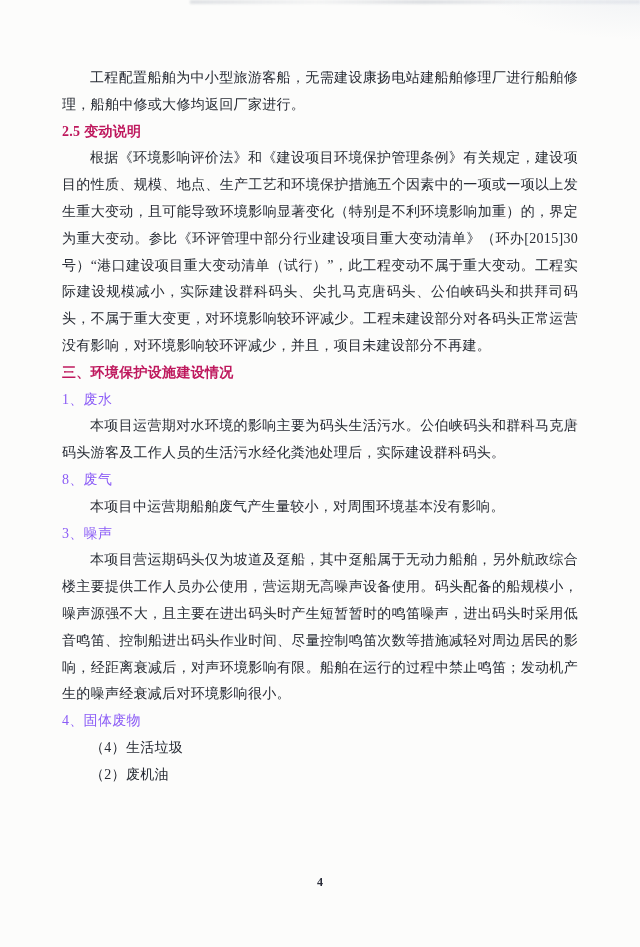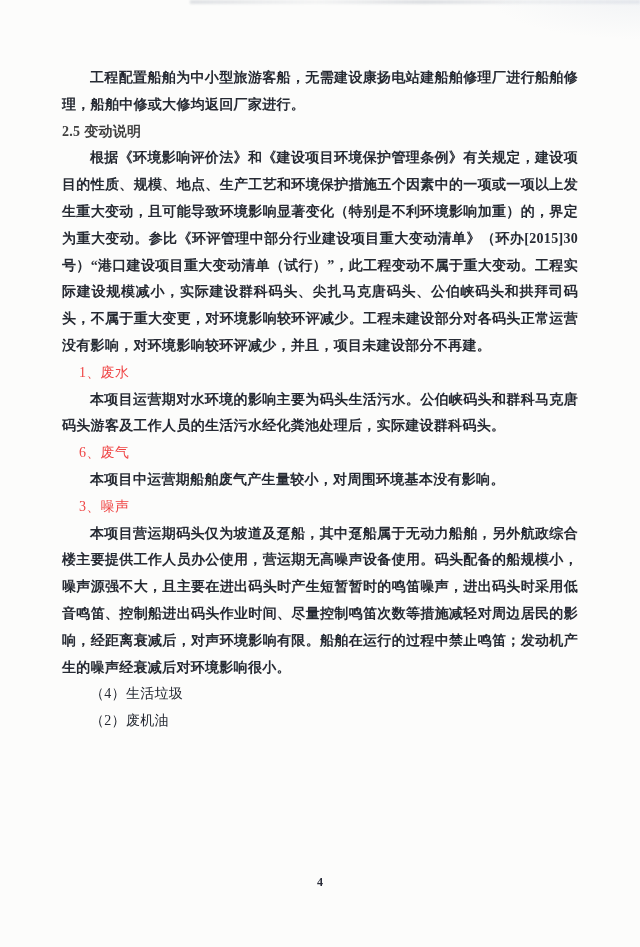--- a/index.html
+++ b/index.html
@@ -28,23 +28,23 @@
   }
   .content{
     position:absolute;
     left:62px;right:62px;top:65px;
     font-size:14px;
     line-height:26.8px;
     letter-spacing:0.3px;
     text-align:justify;
     word-break:break-all;
   }
-  .para{text-indent:2em;font-weight:bold;}
-  .heading{font-weight:bold;color:#404040;font-family:Liberation Serif, serif;}
-  .subheading{color:#ef4444;margin-left:17px;}
+  .para{text-indent:2em;}
+  .heading{font-weight:bold;color:#be185d;font-family:Liberation Serif, serif;}
+  .subheading{color:#8b5cf6;}
   .list-item{text-indent:2em;}
   .page-number{
     position:absolute;
     top:875px;left:0;right:0;
     text-align:center;
     font-size:12px;
     font-weight:bold;
     color:#2a2d3a;
   }
 </style>
@@ -52,24 +52,26 @@
 <body>
 
 <div class="page">
   <div class="scan-smudge"></div>
   <div class="scan-tint"></div>
 
   <div class="content">
     <div class="para">工程配置船舶为中小型旅游客船，无需建设康扬电站建船舶修理厂进行船舶修理，船舶中修或大修均返回厂家进行。</div>
     <div class="heading">2.5 变动说明</div>
     <div class="para">根据《环境影响评价法》和《建设项目环境保护管理条例》有关规定，建设项目的性质、规模、地点、生产工艺和环境保护措施五个因素中的一项或一项以上发生重大变动，且可能导致环境影响显著变化（特别是不利环境影响加重）的，界定为重大变动。参比《环评管理中部分行业建设项目重大变动清单》（环办[2015]30 号）“港口建设项目重大变动清单（试行）”，此工程变动不属于重大变动。工程实际建设规模减小，实际建设群科码头、尖扎马克唐码头、公伯峡码头和拱拜司码头，不属于重大变更，对环境影响较环评减少。工程未建设部分对各码头正常运营没有影响，对环境影响较环评减少，并且，项目未建设部分不再建。</div>
+    <div class="heading">三、环境保护设施建设情况</div>
     <div class="subheading">1、废水</div>
     <div class="para">本项目运营期对水环境的影响主要为码头生活污水。公伯峡码头和群科马克唐码头游客及工作人员的生活污水经化粪池处理后，实际建设群科码头。</div>
-    <div class="subheading">6、废气</div>
+    <div class="subheading">8、废气</div>
     <div class="para">本项目中运营期船舶废气产生量较小，对周围环境基本没有影响。</div>
     <div class="subheading">3、噪声</div>
     <div class="para">本项目营运期码头仅为坡道及趸船，其中趸船属于无动力船舶，另外航政综合楼主要提供工作人员办公使用，营运期无高噪声设备使用。码头配备的船规模小，噪声源强不大，且主要在进出码头时产生短暂暂时的鸣笛噪声，进出码头时采用低音鸣笛、控制船进出码头作业时间、尽量控制鸣笛次数等措施减轻对周边居民的影响，经距离衰减后，对声环境影响有限。船舶在运行的过程中禁止鸣笛；发动机产生的噪声经衰减后对环境影响很小。</div>
+    <div class="subheading">4、固体废物</div>
     <div class="list-item">（4）生活垃圾</div>
     <div class="list-item">（2）废机油</div>
   </div>
 
   <div class="page-number">4</div>
 </div>
 
 </body></html>

